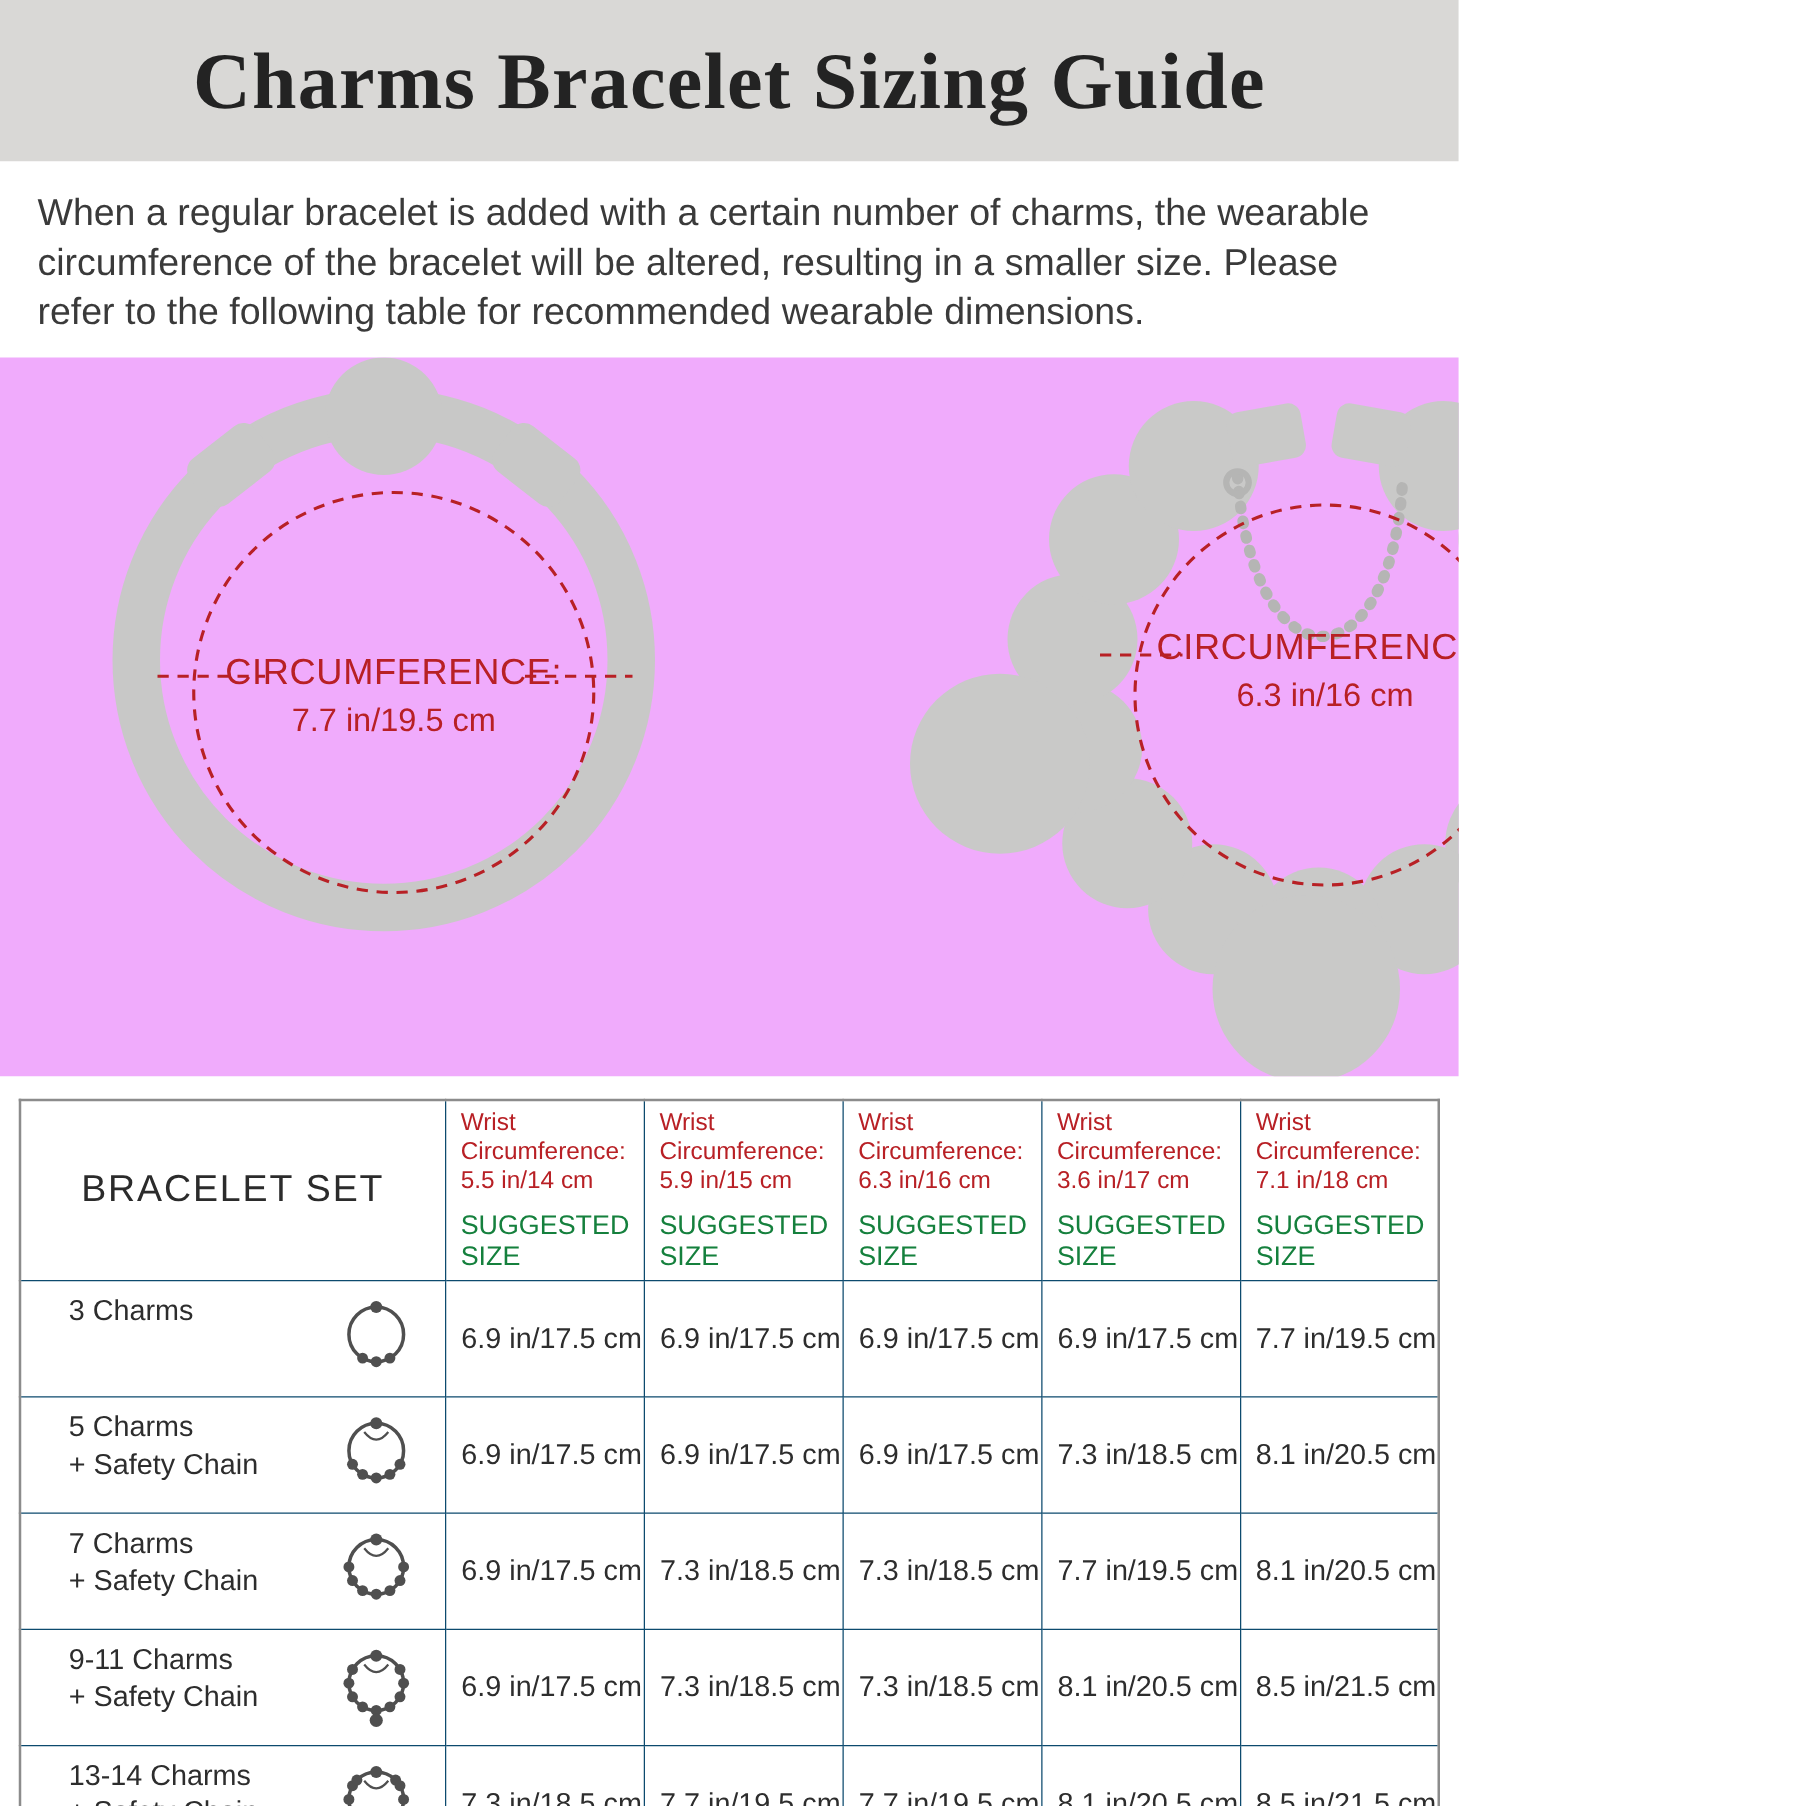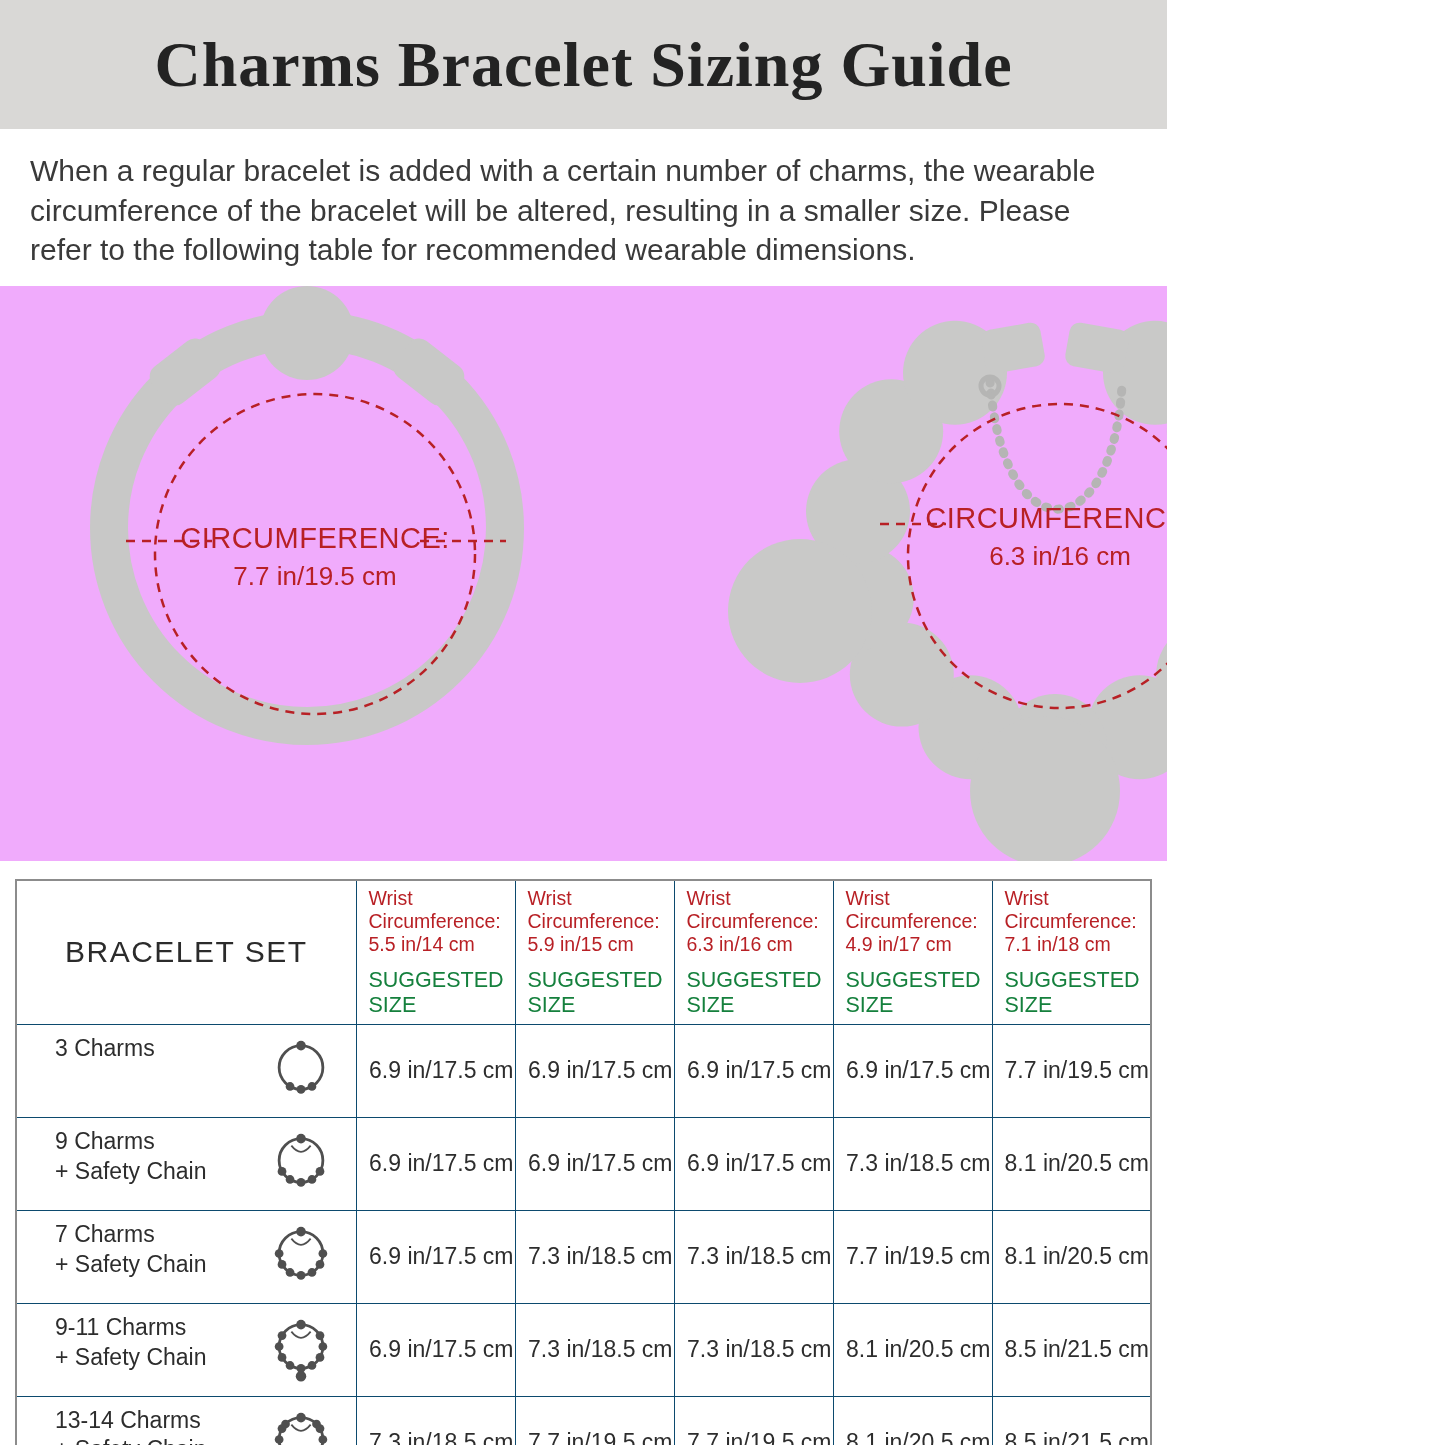--- a/index.html
+++ b/index.html
@@ -150,21 +150,21 @@
         <th class="col-head">
           <div class="wrist">
             <div>Wrist Circumference:</div>
             <div>6.3 in/16 cm</div>
           </div>
           <div class="suggested">SUGGESTED SIZE</div>
         </th>
         <th class="col-head">
           <div class="wrist">
             <div>Wrist Circumference:</div>
-            <div>4.9 in/17 cm</div>
+            <div>3.6 in/17 cm</div>
           </div>
           <div class="suggested">SUGGESTED SIZE</div>
         </th>
         <th class="col-head">
           <div class="wrist">
             <div>Wrist Circumference:</div>
             <div>7.1 in/18 cm</div>
           </div>
           <div class="suggested">SUGGESTED SIZE</div>
         </th>
@@ -192,21 +192,21 @@
         <td class="size-cell">6.9 in/17.5 cm</td>
         <td class="size-cell">6.9 in/17.5 cm</td>
         <td class="size-cell">6.9 in/17.5 cm</td>
         <td class="size-cell">7.7 in/19.5 cm</td>
       </tr>
 
       <tr class="data-row">
         <td class="set-cell">
           <div class="set-inner">
             <div class="set-label">
-              <div>9 Charms</div>
+              <div>5 Charms</div>
               <div>+ Safety Chain</div>
             </div>
             <svg class="set-icon" viewBox="0 0 80 84">
               <circle cx="40" cy="38" r="25" fill="none" stroke="#4f4f4f" stroke-width="3.2"></circle>
               <path d="M29 21 Q40 35 51 21" fill="none" stroke="#4f4f4f" stroke-width="2"></path>
               <g fill="#4f4f4f">
                 <circle cx="40" cy="13" r="5.5"></circle>
                 <circle cx="61.7" cy="50.5" r="5"></circle>
                     <circle cx="52.5" cy="59.7" r="5"></circle>
                     <circle cx="40" cy="63" r="5"></circle>

